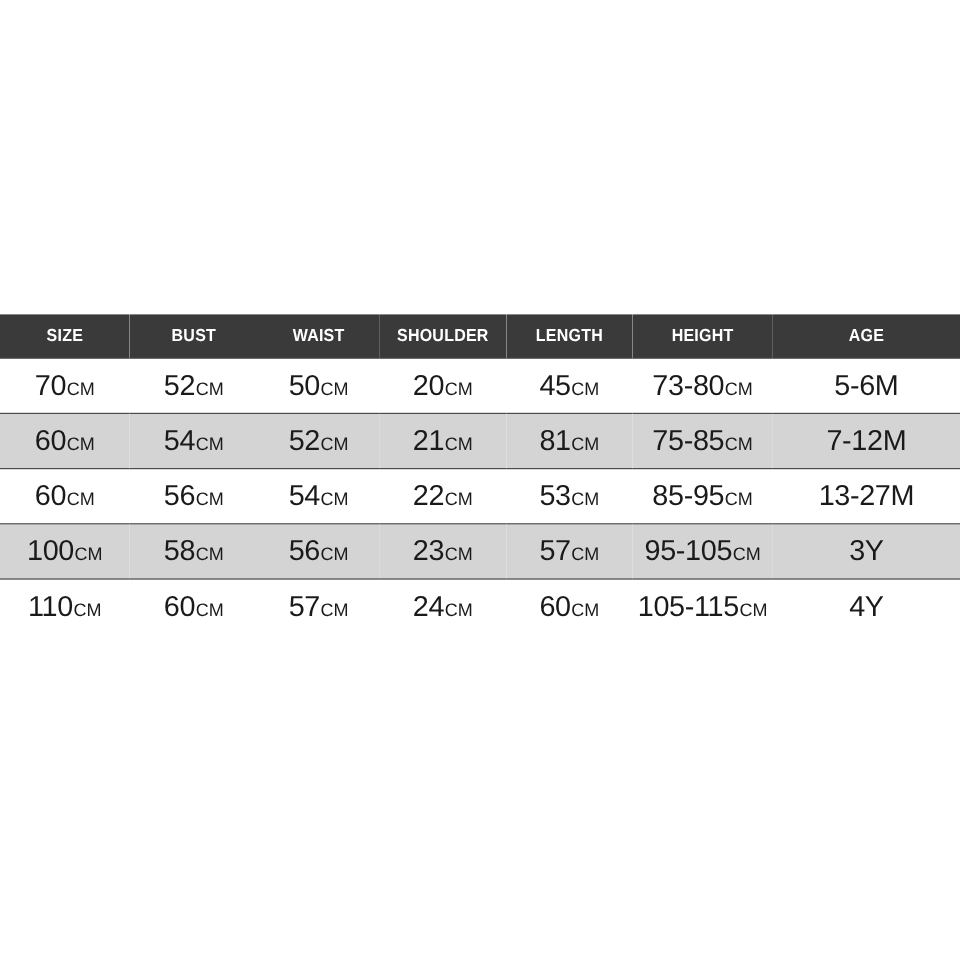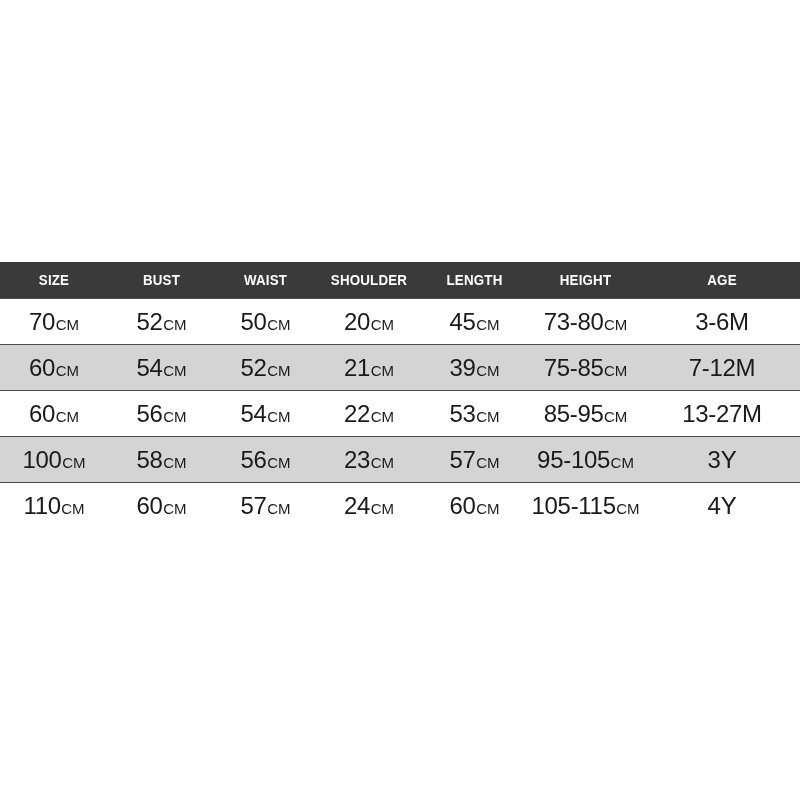--- a/index.html
+++ b/index.html
@@ -114,29 +114,29 @@
     </thead>
     <tbody>
 
       <tr class="row-odd">
         <td><span class="val"><span>70</span><span class="unit">CM</span></span></td>
         <td><span class="val"><span>52</span><span class="unit">CM</span></span></td>
         <td><span class="val"><span>50</span><span class="unit">CM</span></span></td>
         <td><span class="val"><span>20</span><span class="unit">CM</span></span></td>
         <td><span class="val"><span>45</span><span class="unit">CM</span></span></td>
         <td><span class="val"><span>73-80</span><span class="unit">CM</span></span></td>
-        <td><span class="val"><span>3-6</span><span class="unit-full">M</span></span></td>
+        <td><span class="val"><span>5-6</span><span class="unit-full">M</span></span></td>
       </tr>
 
       <tr class="row-even">
         <td><span class="val"><span>60</span><span class="unit">CM</span></span></td>
         <td><span class="val"><span>54</span><span class="unit">CM</span></span></td>
         <td><span class="val"><span>52</span><span class="unit">CM</span></span></td>
         <td><span class="val"><span>21</span><span class="unit">CM</span></span></td>
-        <td><span class="val"><span>39</span><span class="unit">CM</span></span></td>
+        <td><span class="val"><span>81</span><span class="unit">CM</span></span></td>
         <td><span class="val"><span>75-85</span><span class="unit">CM</span></span></td>
         <td><span class="val"><span>7-12</span><span class="unit-full">M</span></span></td>
       </tr>
 
       <tr class="row-odd">
         <td><span class="val"><span>60</span><span class="unit">CM</span></span></td>
         <td><span class="val"><span>56</span><span class="unit">CM</span></span></td>
         <td><span class="val"><span>54</span><span class="unit">CM</span></span></td>
         <td><span class="val"><span>22</span><span class="unit">CM</span></span></td>
         <td><span class="val"><span>53</span><span class="unit">CM</span></span></td>

